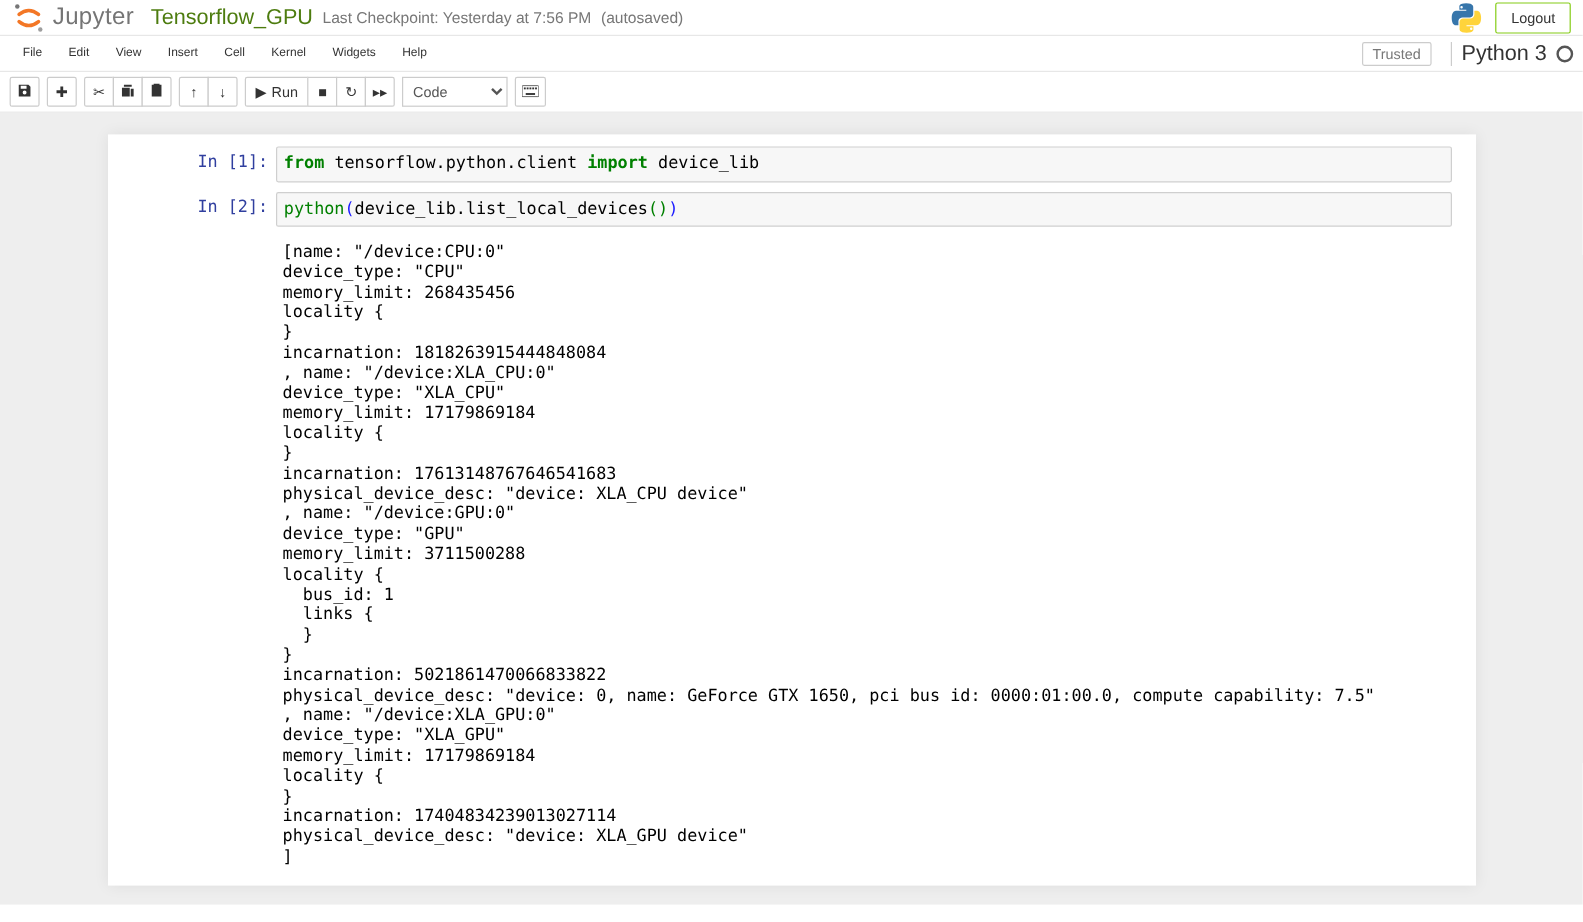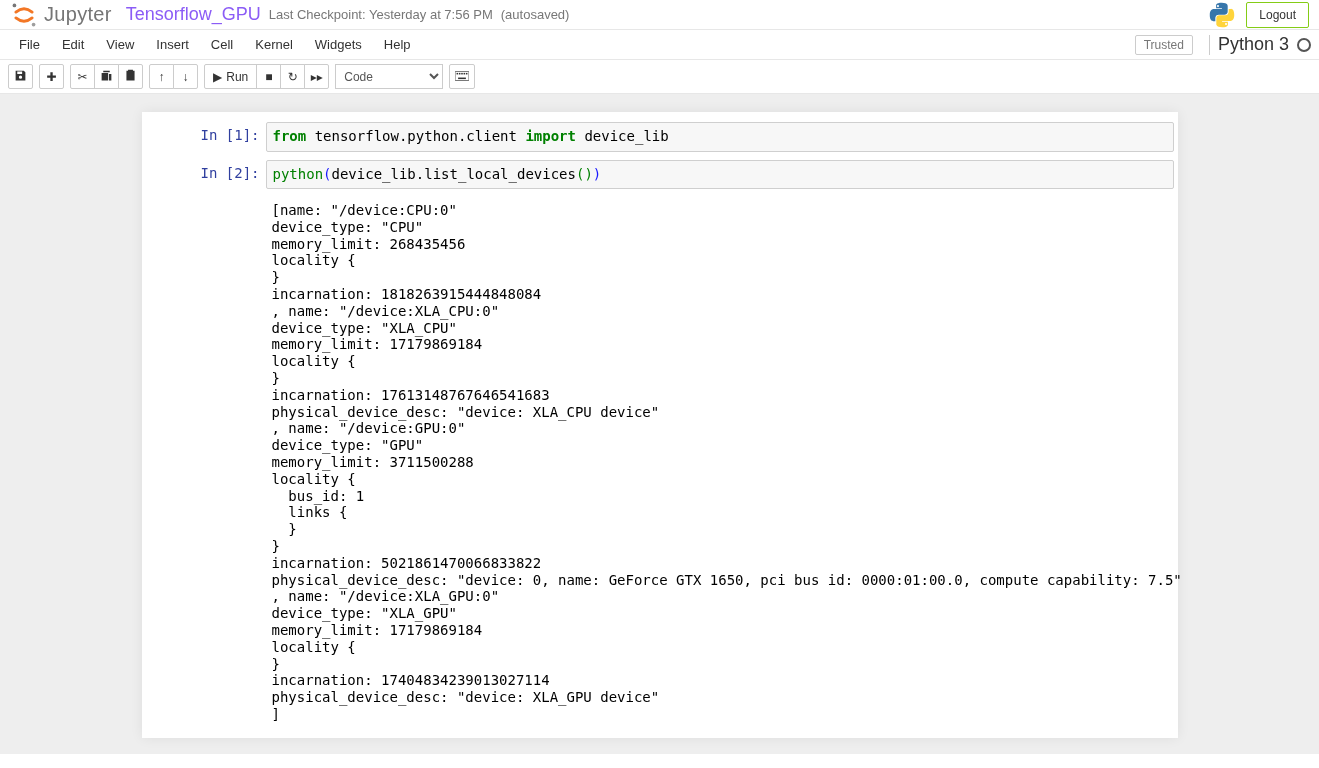--- a/index.html
+++ b/index.html
@@ -1,45 +1,45 @@
 <!DOCTYPE html>
 <html><head>
 <meta charset="utf-8">
 <style>
 * { margin: 0; padding: 0; box-sizing: border-box; }
 body { font-family: "Helvetica Neue", Helvetica, Arial, sans-serif; font-size: 13px; color: #000; background: #fff; }
 .header { display: flex; align-items: center; height: 30px; padding: 0 10px 0 6px; border-bottom: 1px solid #e7e7e7; }
 .logo { display: flex; align-items: center; margin-left: 4px; }
 .logo-icon { width: 28px; height: 28px; margin-right: 6px; }
 .logo-text { font-size: 20px; color: #757575; font-family: Helvetica, Arial, sans-serif; letter-spacing: 0.3px; }
-.nb-name { font-size: 18px; color: #8b5cf6; font-weight: 400; margin-left: 14px; }
+.nb-name { font-size: 18px; color: #4d7c0f; font-weight: 400; margin-left: 14px; }
 .checkpoint { font-size: 13px; color: #777; margin-left: 8px; }
 .autosave { font-size: 13px; color: #777; margin-left: 8px; }
 .spacer { flex: 1; }
 .python-icon { width: 28px; height: 28px; margin-right: 10px; }
 .logout-btn { border: 1px solid #84cc16; background: #fff; padding: 5px 12px; font-size: 12px; color: #333; border-radius: 2px; cursor: pointer; }
 
 .menubar { display: flex; align-items: center; height: 30px; padding: 0 8px; border-bottom: 1px solid #e7e7e7; background: #fff; }
-.menu-item { padding: 22px 11px; font-size: 13px; color: #333; cursor: pointer; }
+.menu-item { padding: 22px 11px; font-size: 10px; color: #333; cursor: pointer; }
 .trusted { border: 1px solid #ccc; padding: 2px 8px; font-size: 12px; color: #777; border-radius: 2px; margin-right: 8px; }
 .sep { width: 1px; height: 20px; background: #ccc; margin: 0 8px; }
 .kernel-name { font-size: 18px; color: #333; margin-right: 8px; }
 .kernel-status { width: 14px; height: 14px; border: 2px solid #555; border-radius: 50%; }
 
 .toolbar { display: flex; align-items: center; height: 34px; padding: 4px 8px; border-bottom: 1px solid #e7e7e7; background: #fff; gap: 6px; }
 .tbtn { border: 1px solid #ccc; background: #fff; height: 25px; min-width: 25px; display: flex; align-items: center; justify-content: center; font-size: 12px; color: #333; border-radius: 2px; cursor: pointer; padding: 0 5px; }
 .tbtn.run { padding: 0 8px; gap: 4px; }
 .tbtn-group { display: flex; }
 .tbtn-group .tbtn { border-radius: 0; margin-left: -1px; }
 .tbtn-group .tbtn:first-child { border-radius: 2px 0 0 2px; margin-left: 0; }
 .tbtn-group .tbtn:last-child { border-radius: 0 2px 2px 0; }
-select.celltype { height: 25px; border: 1px solid #ccc; font-size: 12px; padding: 0 4px; width: 108px; background: #fff; color: #555; }
+select.celltype { height: 25px; border: 1px solid #ccc; font-size: 12px; padding: 0 4px; width: 88px; background: #fff; color: #555; }
 
 .notebook-area { background: #eee; padding-top: 18px; min-height: calc(100vh - 108px); }
-.notebook { width: 1036px; margin: 0 auto; background: #fff; padding: 6px 4px; box-shadow: 0 0 12px rgba(0,0,0,0.07); }
+.notebook { width: 1140px; margin: 0 auto; background: #fff; padding: 6px 20px; box-shadow: 0 0 12px rgba(0,0,0,0.07); }
 
 .cell { display: flex; padding: 4px 0; }
 .prompt { flex: 0 0 120px; text-align: right; padding: 5px 6px 0 0; font-family: monospace; font-size: 14px; color: #303F9F; }
 .prompt.in { color: #303F9F; }
 .input-area { flex: 1; border: 1px solid #cfcfcf; border-radius: 2px; background: #f7f7f7; padding: 5px 6px; font-family: monospace; font-size: 14px; line-height: 1.25; margin-right: 0; }
 .output-area { flex: 1; padding: 5px 6px; font-family: monospace; font-size: 14px; line-height: 1.2; white-space: pre; margin-right: 10px; color: #000; }
 
 .kw-from { color: #008000; font-weight: bold; }
 .kw-import { color: #008000; font-weight: bold; }
 .fn { color: #008000; }

